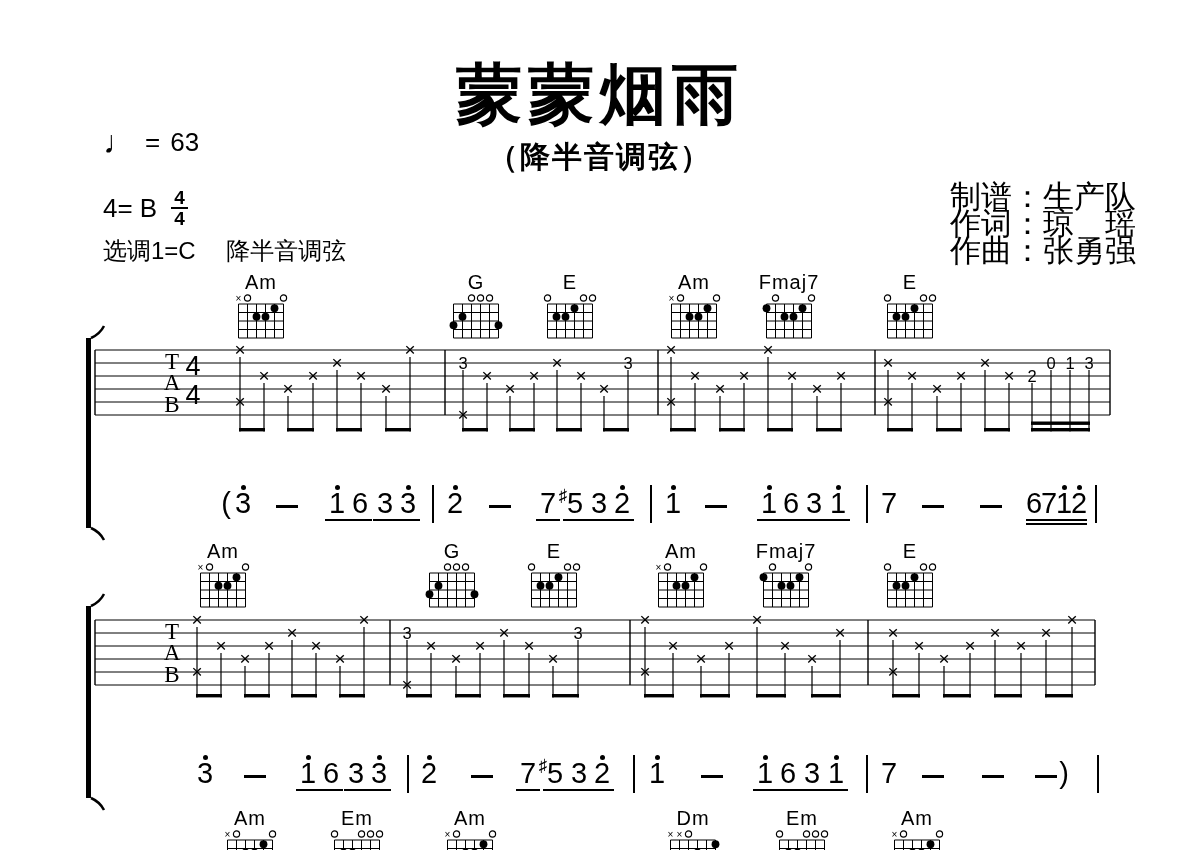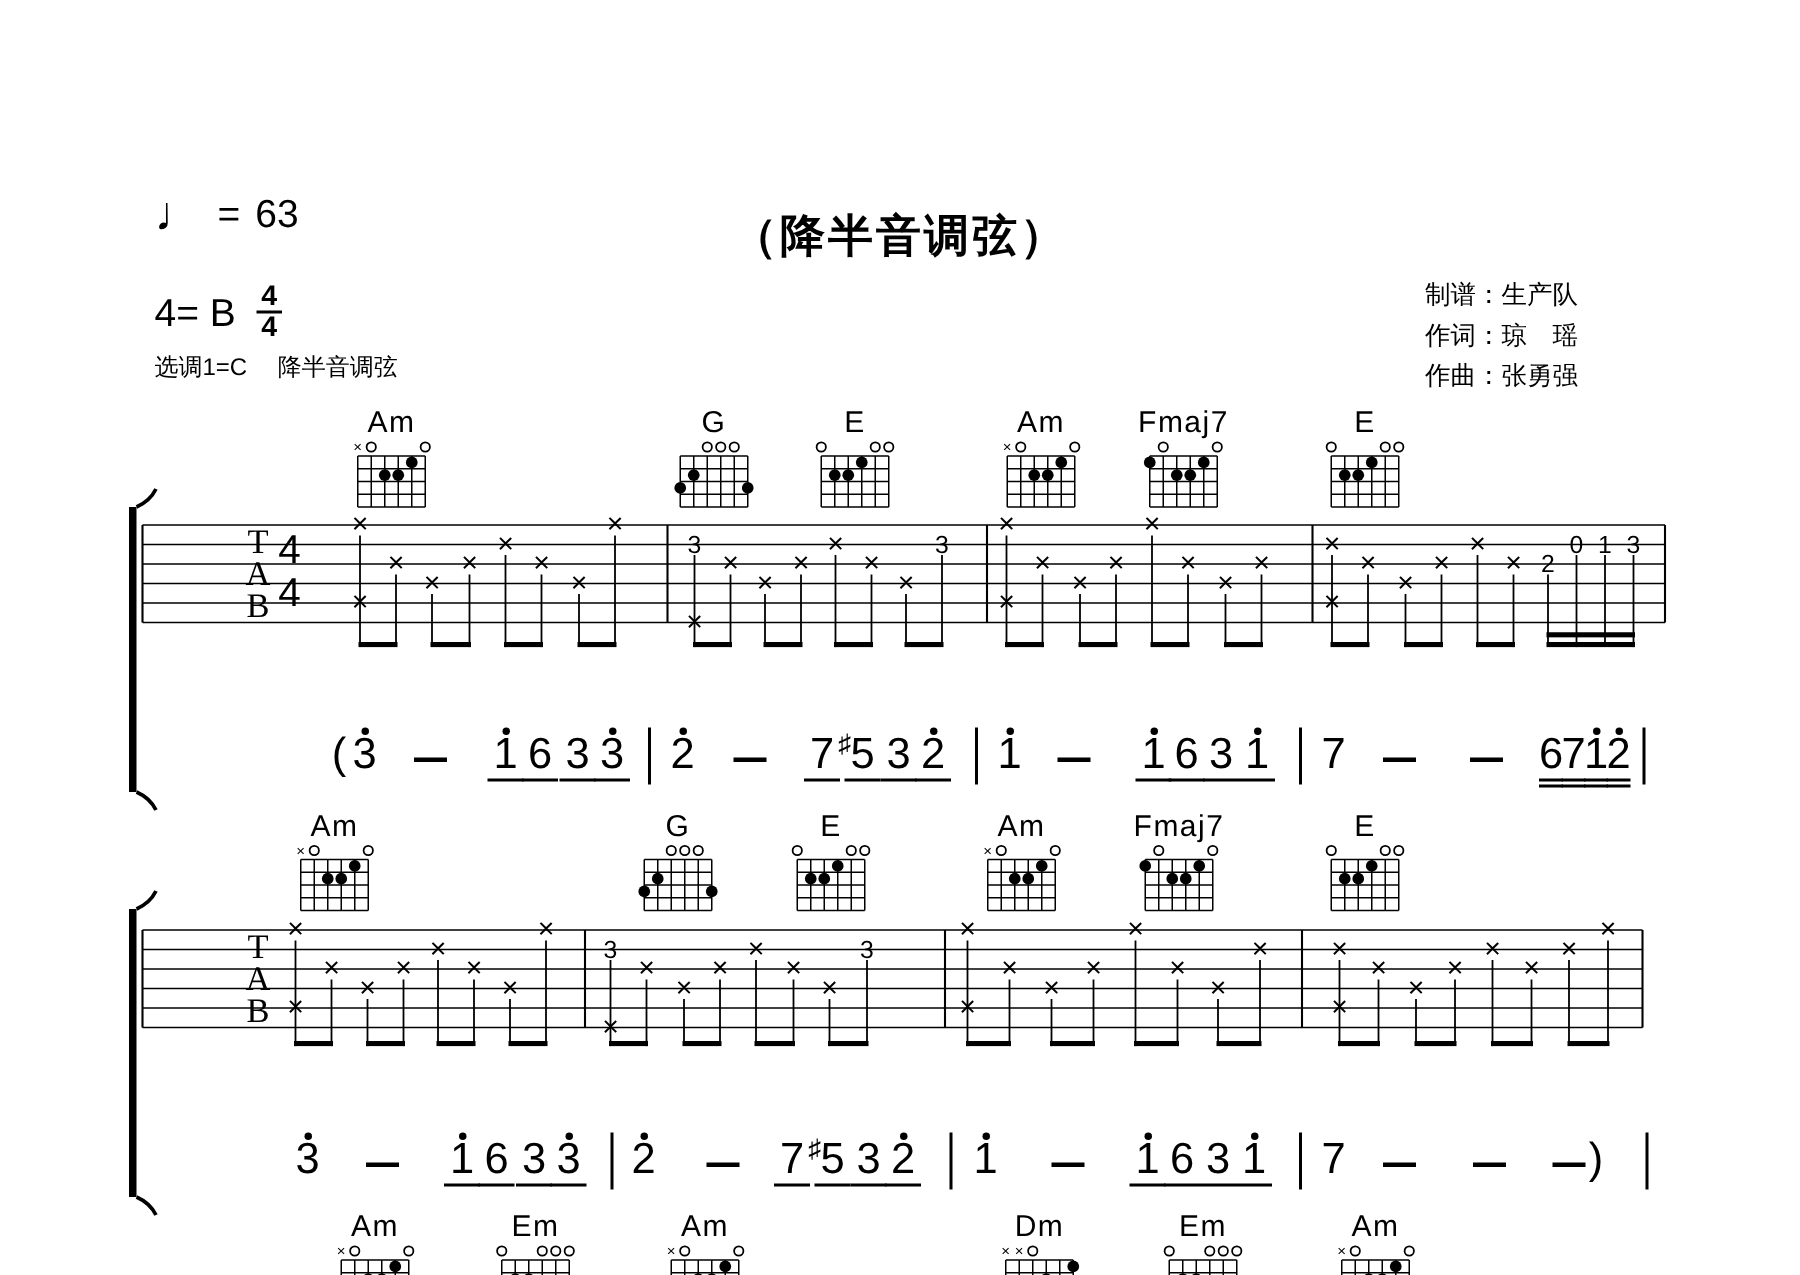--- a/index.html
+++ b/index.html
@@ -9,22 +9,22 @@
          font-size:66px;font-weight:bold;letter-spacing:6px;}
   .subtitle{position:absolute;top:137px;left:0;right:0;text-align:center;
             font-size:30px;font-weight:bold;letter-spacing:2px;}
   .tempo{position:absolute;left:103px;top:124px;font-size:26px;}
   .tempo .note{font-size:32px;vertical-align:-2px;margin-right:10px;}
   .tempo .bpm{margin-left:10px;}
   .keyline{position:absolute;left:103px;top:188px;font-size:26px;display:flex;align-items:center;}
   .frac{display:inline-flex;flex-direction:column;align-items:center;font-size:19px;
         line-height:19px;margin-left:14px;font-weight:bold;}
   .frac .ftop{border-bottom:2px solid #000;padding:0 3px;}
-  .tuning{position:absolute;left:103px;top:235px;font-size:16px;}
-  .credits{position:absolute;left:950px;top:183px;font-size:17px;line-height:27px;}
+  .tuning{position:absolute;left:103px;top:235px;font-size:24px;}
+  .credits{position:absolute;left:950px;top:183px;font-size:31px;line-height:27px;}
   
   .chord{position:absolute;width:64px;text-align:center;}
   .chord .cname{font-size:20px;height:21px;line-height:20px;letter-spacing:1px;}
   
   .jp-num{position:absolute;transform:translateX(-50%);text-align:center;width:24px;}
   .jp-num.narrow{width:16px;}
   .jp-num.auto{width:auto;}
   .jp-dot{height:8px;display:flex;justify-content:center;align-items:flex-end;}
   .jp-dot.on::after{content:"";width:5px;height:5px;border-radius:50%;background:#000;}
   .jp-ch{font-size:29px;line-height:27px;}
@@ -33,20 +33,21 @@
   .jp-dash{position:absolute;width:22px;height:3px;background:#000;}
   .jp-sharp{position:absolute;transform:translateX(-50%);font-size:17px;font-weight:bold;}
   #score-svg{position:absolute;left:0;top:0;}
 </style>
 </head>
 <body>
 
 <div id="page">
   <div class="tempo"><span class="note">♩</span><span>=</span><span class="bpm">63</span></div>
 
+  <div class="title">蒙蒙烟雨</div>
   <div class="subtitle">（降半音调弦）</div>
 
   <div class="keyline">
     <span>4= B</span>
     <span class="frac">
       <span class="ftop">4</span>
       <span>4</span>
     </span>
   </div>
   <div class="tuning">选调1=C　 降半音调弦</div>

